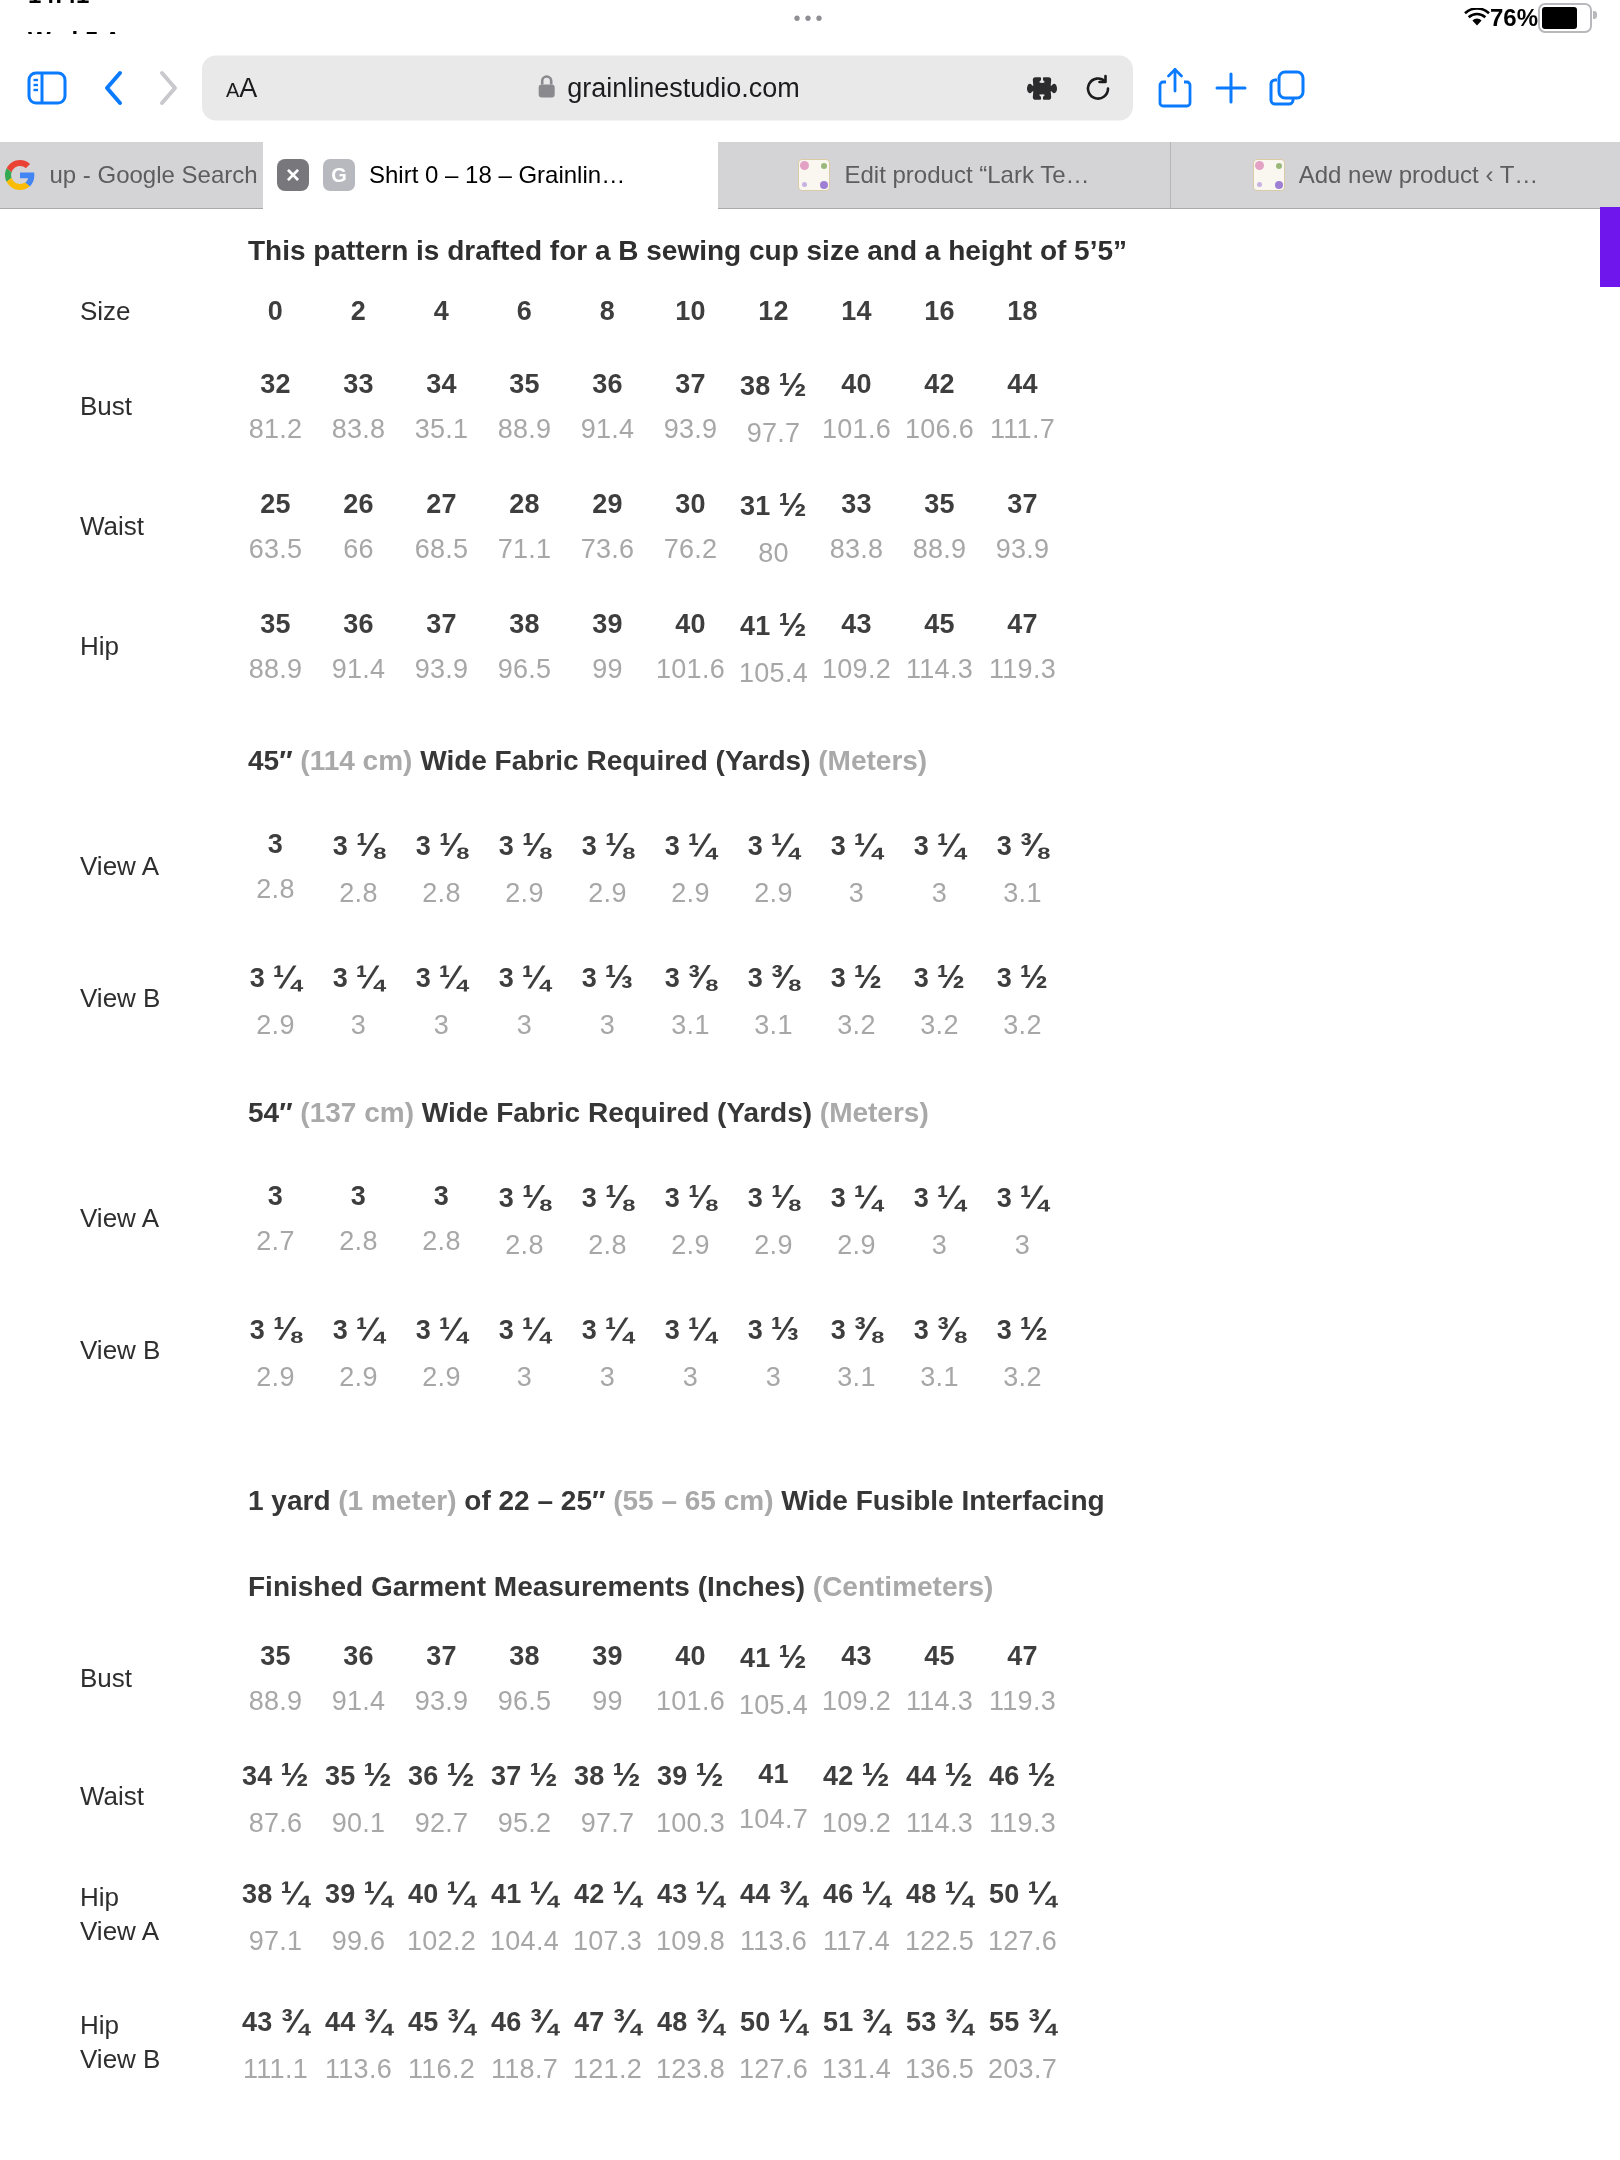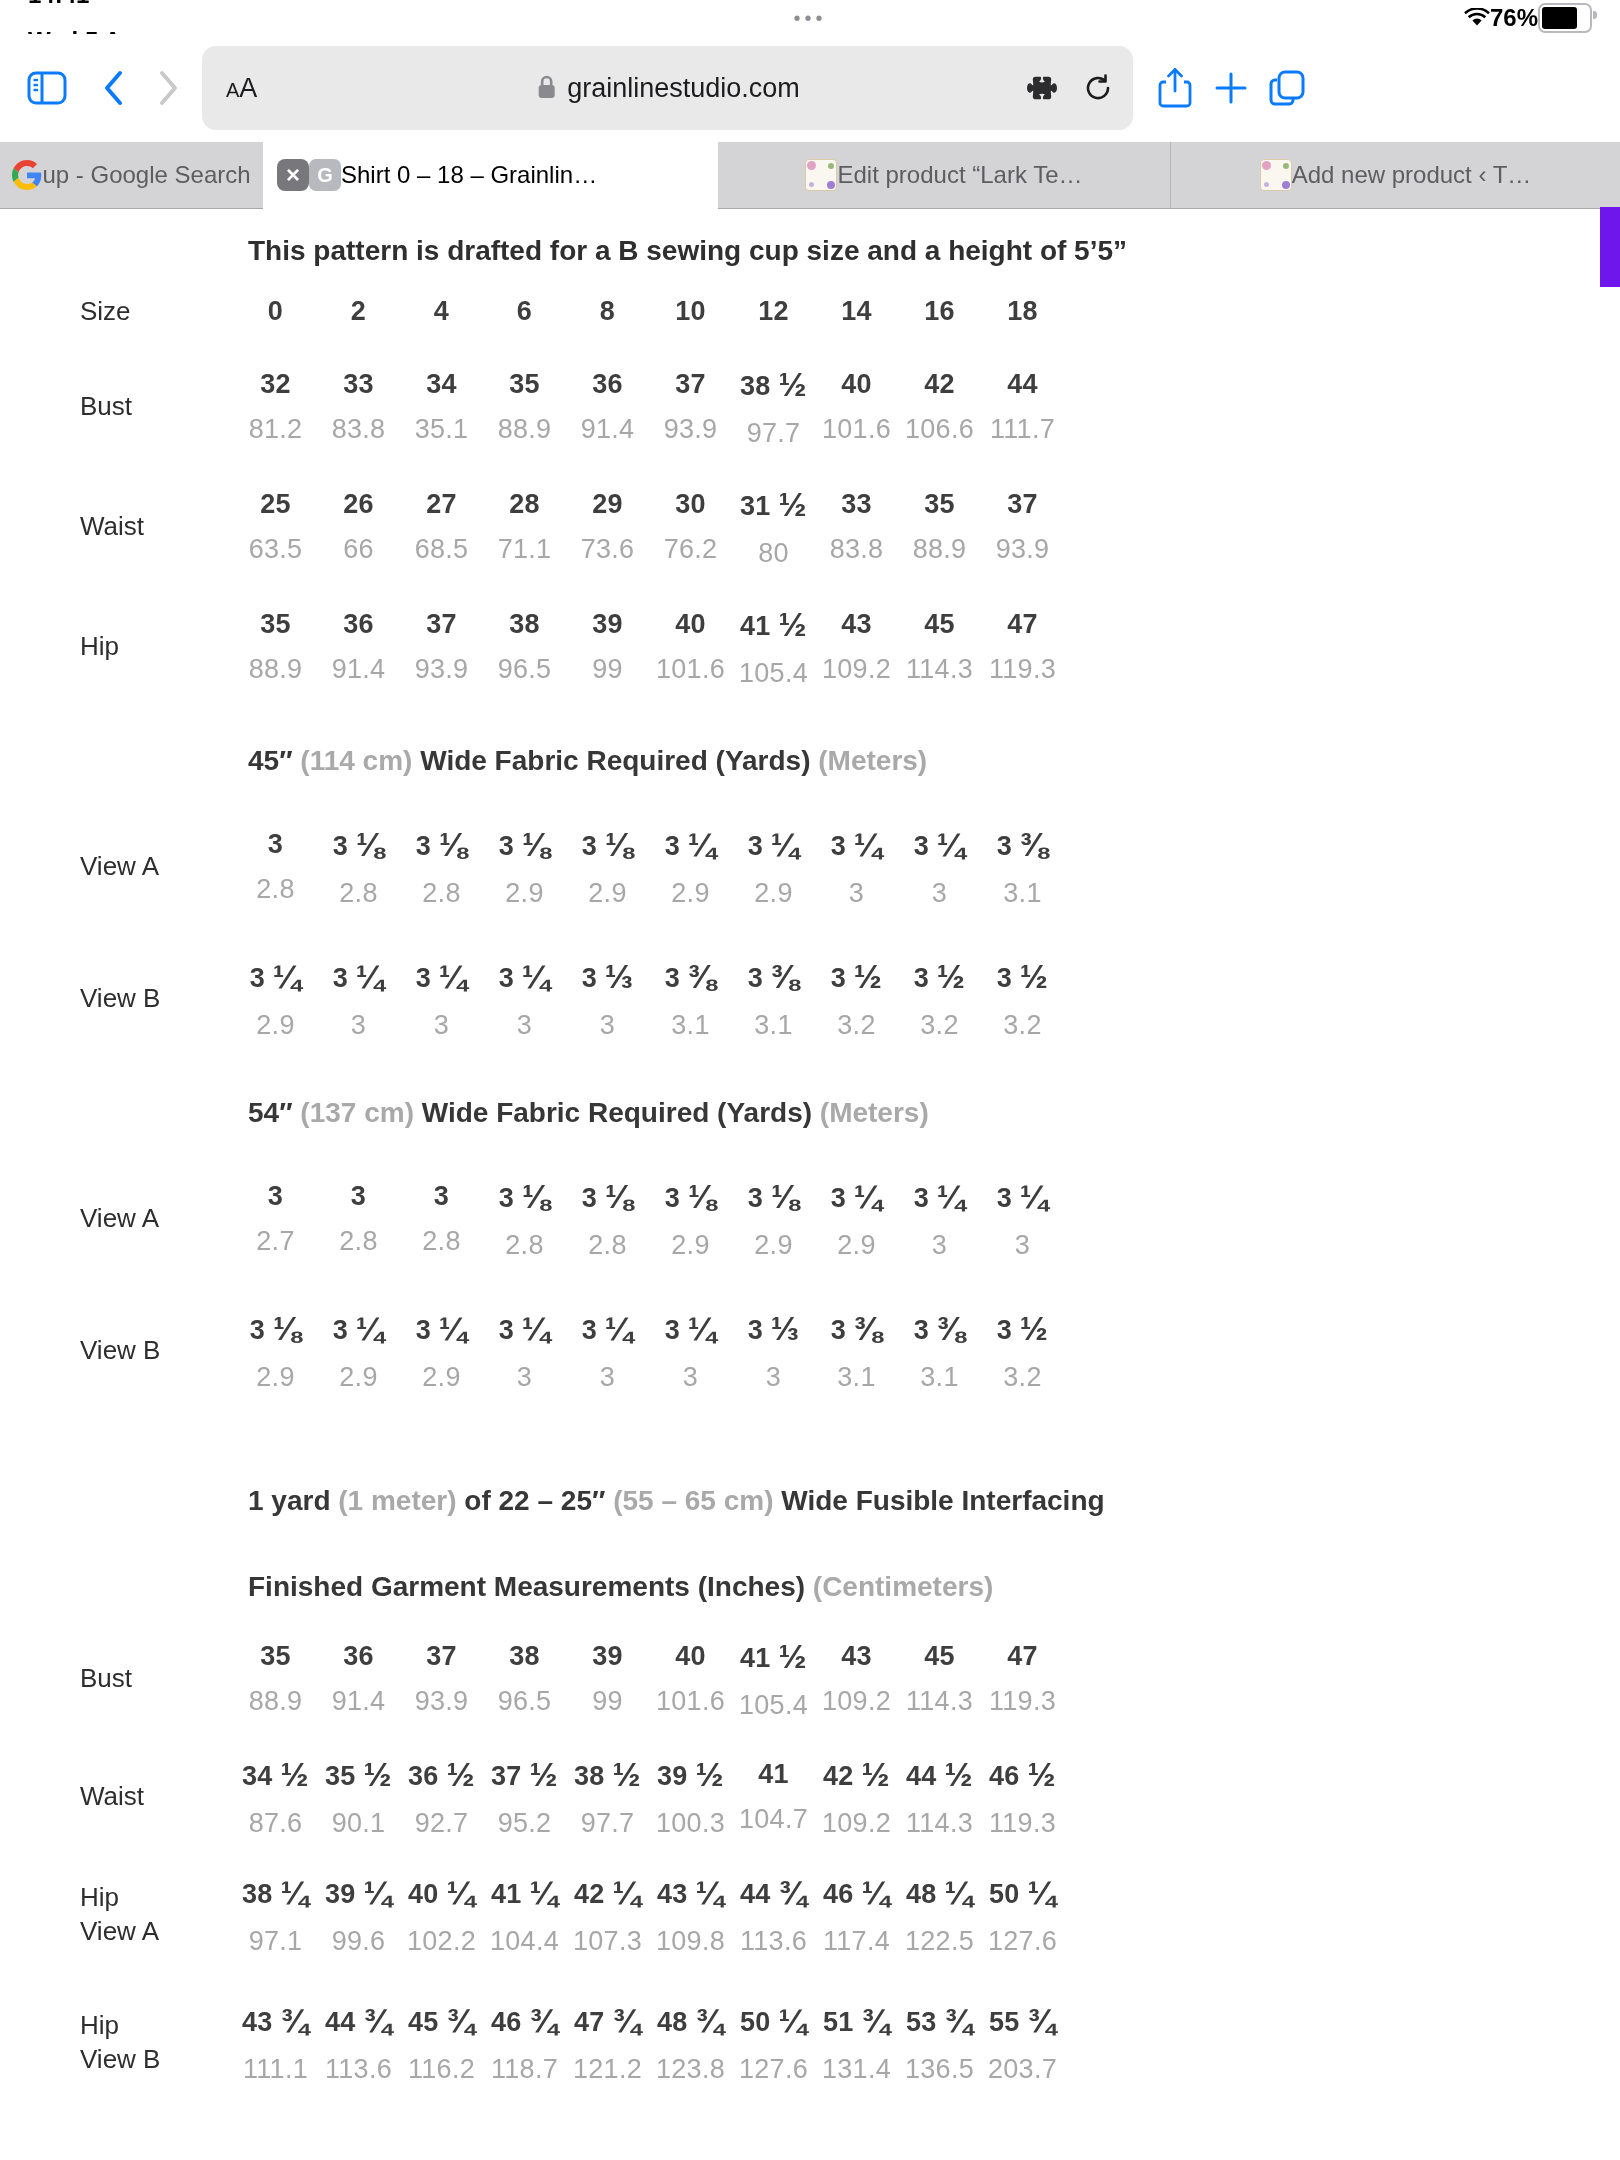--- a/index.html
+++ b/index.html
@@ -16,30 +16,30 @@
   .battery{width:46px;height:22px;border:2px solid #b9b9bd;border-radius:7px;
            position:relative;display:flex;align-items:center;padding:2px;}
   .battery .fill{width:76%;height:100%;background:#000;border-radius:3px;}
   .battery .tip{position:absolute;right:-7px;top:6px;width:4px;height:8px;
                 background:#b9b9bd;border-radius:0 3px 3px 0;}
   
   .toolbar{height:108px;background:#fff;position:relative;}
   .tb-ic{position:absolute;top:50%;transform:translateY(-50%);display:flex;
          align-items:center;justify-content:center;width:46px;height:46px;}
   .urlbar{position:absolute;left:202px;top:50%;transform:translateY(-50%);
-          width:931px;height:84px;background:#e9e9ea;border-radius:14px;
+          width:931px;height:65px;background:#e9e9ea;border-radius:14px;
           display:flex;align-items:center;padding:0 20px 0 24px;box-sizing:border-box;}
   .aa{font-size:27px;color:#1c1c1e;}
   .aa .sm{font-size:20px;}
   .url-center{position:absolute;left:50%;transform:translateX(-50%);display:flex;
               align-items:flex-start;gap:10px;font-size:27px;color:#1c1c1e;}
   .url-right{margin-left:auto;display:flex;align-items:center;gap:26px;}
   
   .tabbar{height:66px;background:#d4d4d6;display:flex;border-bottom:1px solid #a9a9ad;}
-  .tab{display:flex;align-items:center;justify-content:center;
+  .tab{display:flex;align-items:center;justify-content:center;gap:14px;
        font-size:24px;color:#5d5d60;box-sizing:border-box;overflow:hidden;white-space:nowrap;}
   .tab.active{background:#fff;color:#000;justify-content:flex-start;
               padding-left:14px;border-bottom:1px solid #fff;margin-bottom:-1px;}
   .tab1{width:263px;} .tab2{width:455px;} .tab3{width:452px;}
   .tab4{width:450px;border-left:1px solid #b6b6b9;}
   .closebtn{width:32px;height:32px;border-radius:8px;background:#78787c;color:#fff;
             font-size:24px;font-weight:700;display:flex;align-items:center;
             justify-content:center;flex:0 0 auto;}
   .gfav{width:32px;height:32px;border-radius:7px;background:#b8b9bf;color:#fff;
         font-weight:700;font-size:20px;display:flex;align-items:center;

